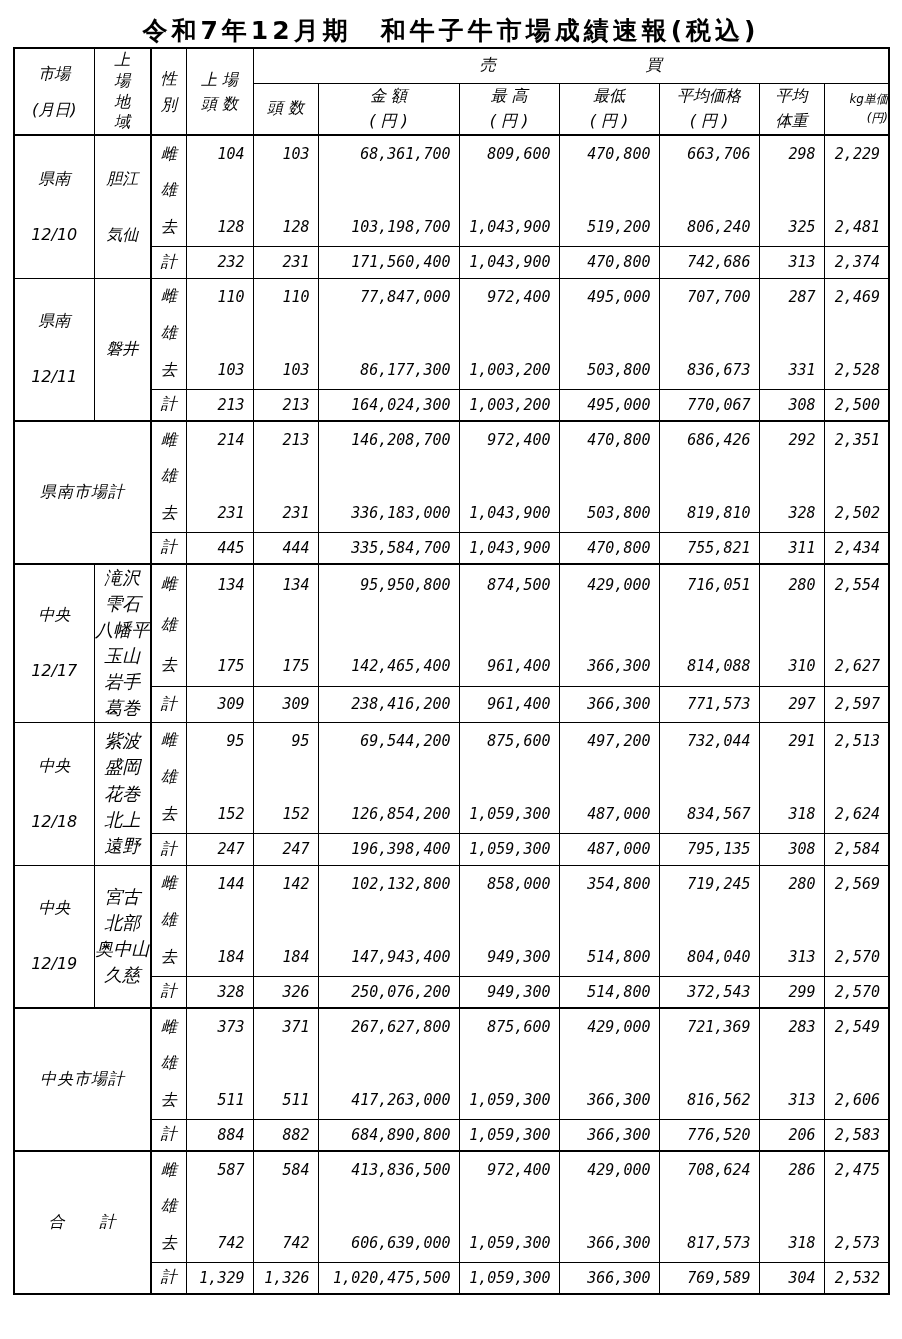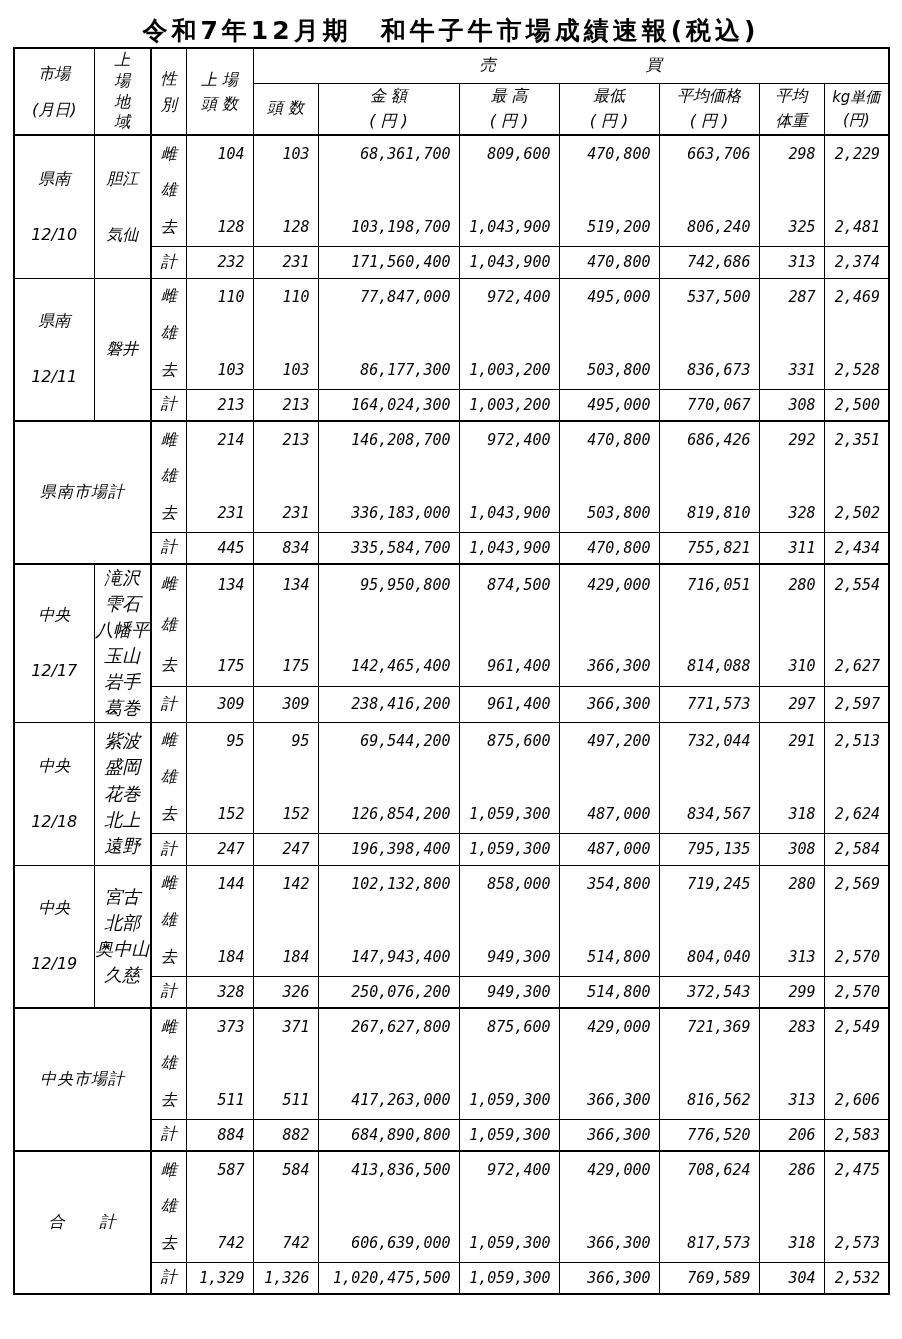--- a/index.html
+++ b/index.html
@@ -31,21 +31,21 @@
   tr.r2 { height:52px; }
   th.h-trade { border-bottom-width:1px; }
   .trade-inner { display:flex; justify-content:center; gap:150px; }
   .pre { white-space:pre-line; }
   th.h-market { line-height:2.2; }
   th.h-region { line-height:1.3; }
   th.h-sex    { line-height:1.6; }
   th.h-listed { line-height:1.45; }
   tr.r2 th    { line-height:1.55; }
   th.h-weight { line-height:2.0; }
-  th.h-kg     { font-size:15px; line-height:1.4; }
+  th.h-kg     { font-size:12px; line-height:1.4;text-align:right; }
   th.h-sex, td.c-sex { border-left:2px solid #000; }
 
   tbody td { font-size:16px; border-top:none; border-bottom:none; }
   tr.row-f, tr.row-m, tr.row-c { height:37px; }
   tr.row-total { height:32px; }
   tr.row-total > td { border-top:1px solid #000; }
   tr.bb-thin  > td, td.bb-thin  { border-bottom:1px solid #000; }
   tr.bb-thick > td, td.bb-thick { border-bottom:2px solid #000; }
 
   td.c-sex { text-align:center; }
@@ -166,21 +166,21 @@
         <tr class="row-f">
           <td rowspan="4" class="c-market pre bb-thick spread">県南
 12/11</td>
           <td rowspan="4" class="c-region pre bb-thick rs-single">磐井</td>
           <td class="c-sex">雌</td>
           <td class="num">110</td>
           <td class="num">110</td>
           <td class="num">77,847,000</td>
           <td class="num">972,400</td>
           <td class="num">495,000</td>
-          <td class="num">537,500</td>
+          <td class="num">707,700</td>
           <td class="num">287</td>
           <td class="num">2,469</td>
         </tr>
         <tr class="row-m">
           <td class="c-sex">雄</td>
           <td class="num"></td>
           <td class="num"></td>
           <td class="num"></td>
           <td class="num"></td>
           <td class="num"></td>
@@ -240,21 +240,21 @@
           <td class="num">336,183,000</td>
           <td class="num">1,043,900</td>
           <td class="num">503,800</td>
           <td class="num">819,810</td>
           <td class="num">328</td>
           <td class="num">2,502</td>
         </tr>
         <tr class="row-total bb-thick">
           <td class="c-sex">計</td>
           <td class="num">445</td>
-          <td class="num">834</td>
+          <td class="num">444</td>
           <td class="num">335,584,700</td>
           <td class="num">1,043,900</td>
           <td class="num">470,800</td>
           <td class="num">755,821</td>
           <td class="num">311</td>
           <td class="num">2,434</td>
         </tr>
         <tr class="row-f">
           <td rowspan="4" class="c-market pre bb-thin spread">中央
 12/17</td>

